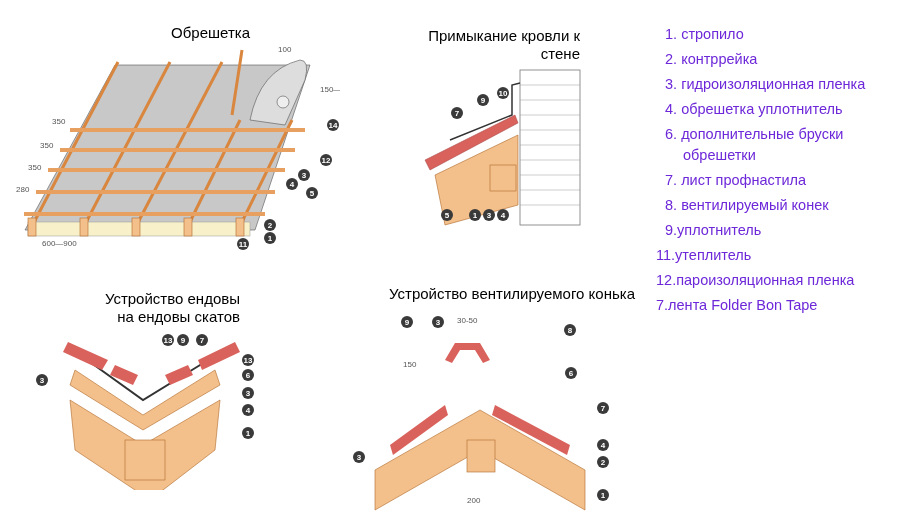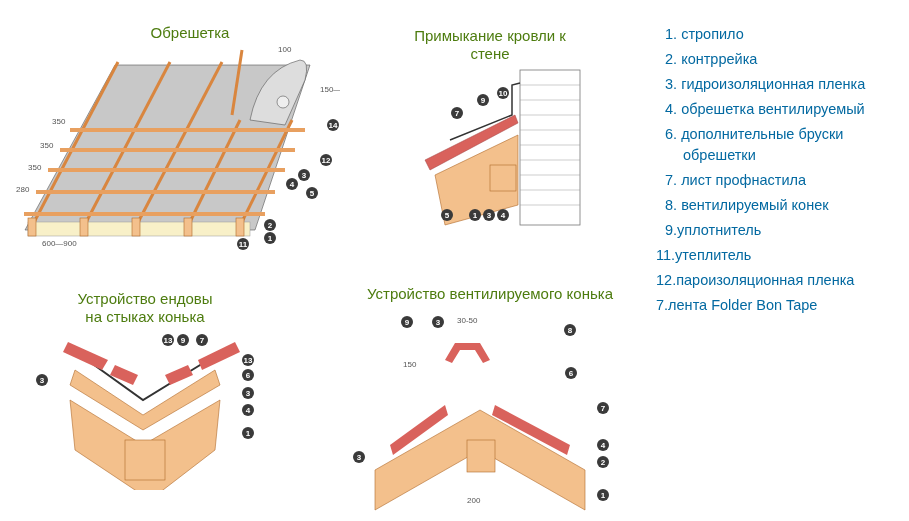--- a/index.html
+++ b/index.html
@@ -1,35 +1,35 @@
 <!DOCTYPE html>
 <html><head>
 <meta charset="utf-8">
 <style>
   html,body{margin:0;padding:0;background:#fff;}
   body{width:909px;height:521px;position:relative;overflow:hidden;font-family:"Liberation Sans",sans-serif;}
-  .title{position:absolute;color:#4d7c0f;font-size:15px;text-align:center;line-height:18px;}
+  .title{position:absolute;color:#000000;font-size:15px;text-align:right;line-height:18px;}
   .legend{position:absolute;left:650px;top:22px;width:259px;}
-  .legend-item{color:#0369a1;font-size:14.5px;line-height:25px;white-space:nowrap;}
+  .legend-item{color:#6d28d9;font-size:14.5px;line-height:25px;white-space:nowrap;}
   .legend-item .num{display:inline-block;}
   .legend-item.sub{padding-left:33px;margin-top:-4px;}
   svg{position:absolute;}
   .mark text{font-family:"Liberation Sans",sans-serif;font-size:8px;fill:#fff;font-weight:bold;}
   .dim{font-family:"Liberation Sans",sans-serif;font-size:8px;fill:#555;}
 </style>
 </head>
 <body>
 
 <div class="title" style="left:130px;top:24px;width:120px;">Обрешетка</div>
 <div class="title" style="left:400px;top:27px;width:180px;">
   <span>Примыкание кровли к стене</span>
 </div>
 <div class="title" style="left:50px;top:290px;width:190px;">
   <div>Устройство ендовы</div>
-  <div>на стыках конька</div>
+  <div>на ендовы скатов</div>
 </div>
 <div class="title" style="left:345px;top:285px;width:290px;">Устройство вентилируемого конька</div>
 
 <svg style="left:0;top:40px;" width="340" height="220" viewBox="0 0 340 220">
   <polygon points="115,25 310,25 255,190 25,190" fill="#c8c8c8" stroke="#555" stroke-width="0.6"></polygon>
   <rect x="28" y="182" width="222" height="14" fill="#f8f0c8" stroke="#999" stroke-width="0.5"></rect>
   <g stroke="#d9863f" stroke-width="3">
     <line x1="118" y1="22" x2="30" y2="190"></line>
     <line x1="170" y1="22" x2="82" y2="190"></line>
     <line x1="222" y1="22" x2="134" y2="190"></line>
@@ -246,21 +246,21 @@
         <circle cx="14" cy="152" r="6" fill="#3a3a3a"></circle>
         <text x="14" y="155" text-anchor="middle">3</text>
       </g>
   </g>
 </svg>
 
 <div class="legend">
   <div class="legend-item" style="padding-left:15px"><span class="num">1.</span> <span>стропило</span></div>
   <div class="legend-item" style="padding-left:15px"><span class="num">2.</span> <span>контррейка</span></div>
   <div class="legend-item" style="padding-left:15px"><span class="num">3.</span> <span>гидроизоляционная пленка</span></div>
-  <div class="legend-item" style="padding-left:15px"><span class="num">4.</span> <span>обрешетка вентилируемый</span></div>
+  <div class="legend-item" style="padding-left:15px"><span class="num">4.</span> <span>обрешетка уплотнитель</span></div>
   <div class="legend-item" style="padding-left:15px"><span class="num">6.</span> <span>дополнительные бруски</span></div>
   <div class="legend-item sub">обрешетки</div>
   <div class="legend-item" style="padding-left:15px"><span class="num">7.</span> <span>лист профнастила</span></div>
   <div class="legend-item" style="padding-left:15px"><span class="num">8.</span> <span>вентилируемый конек</span></div>
   <div class="legend-item" style="padding-left:15px"><span class="num">9.</span><span>уплотнитель</span></div>
   <div class="legend-item" style="padding-left:6px"><span class="num">11.</span><span>утеплитель</span></div>
   <div class="legend-item" style="padding-left:6px"><span class="num">12.</span><span>пароизоляционная пленка</span></div>
   <div class="legend-item" style="padding-left:6px"><span class="num">7.</span><span>лента Folder Bon Tape</span></div>
 </div>
 

